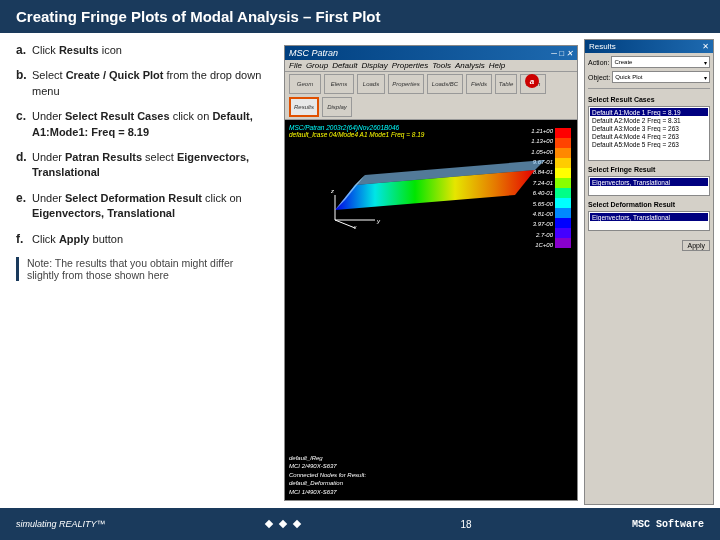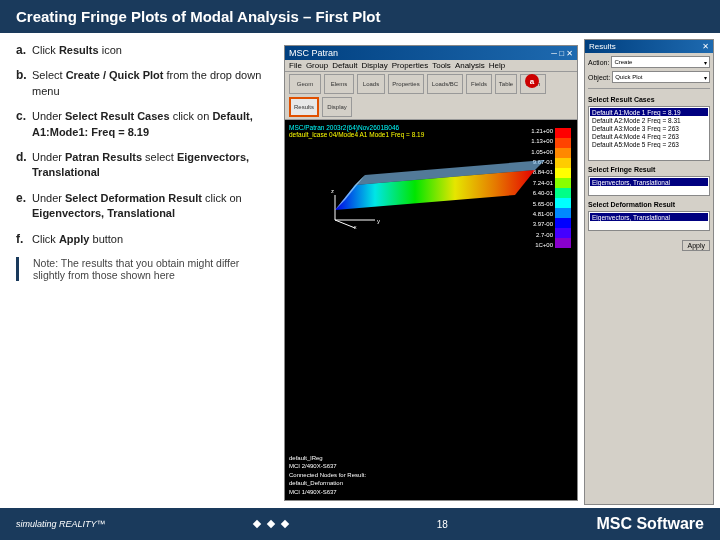--- a/index.html
+++ b/index.html
@@ -57,34 +57,35 @@
       color: #222;
     }
 
     .step-text b {
       font-weight: bold;
     }
 
     .note-section {
       font-size: 10.5px;
       color: #444;
-      padding-left: 14px;
+      padding-left: 8px;
       border-left: 3px solid #1a3a5c;
     }
 
     
     .patran-window {
       flex: 1;
       background: #c0c0c0;
       border: 1px solid #888;
       position: relative;
       margin: 6px 4px 4px 4px;
       display: flex;
       flex-direction: column;
       min-width: 0;
+      font-style: italic;
     }
 
     .patran-titlebar {
       background: linear-gradient(to right, #003f7f, #1e6ab0);
       color: #fff;
       font-size: 9px;
       padding: 2px 4px;
       display: flex;
       align-items: center;
       justify-content: space-between;
@@ -329,22 +330,23 @@
       font-style: italic;
     }
 
     .footer-page-num {
       color: #fff;
       font-size: 10px;
     }
 
     .footer-logo-right {
       color: #fff;
-      font-size: 16px;
+      font-size: 10px;
       font-weight: bold;
+      font-family: Liberation Mono, monospace;
     }
 
     .footer-dividers {
       display: flex;
       align-items: center;
       gap: 8px;
     }
 
     .footer-diamond {
       width: 6px;

